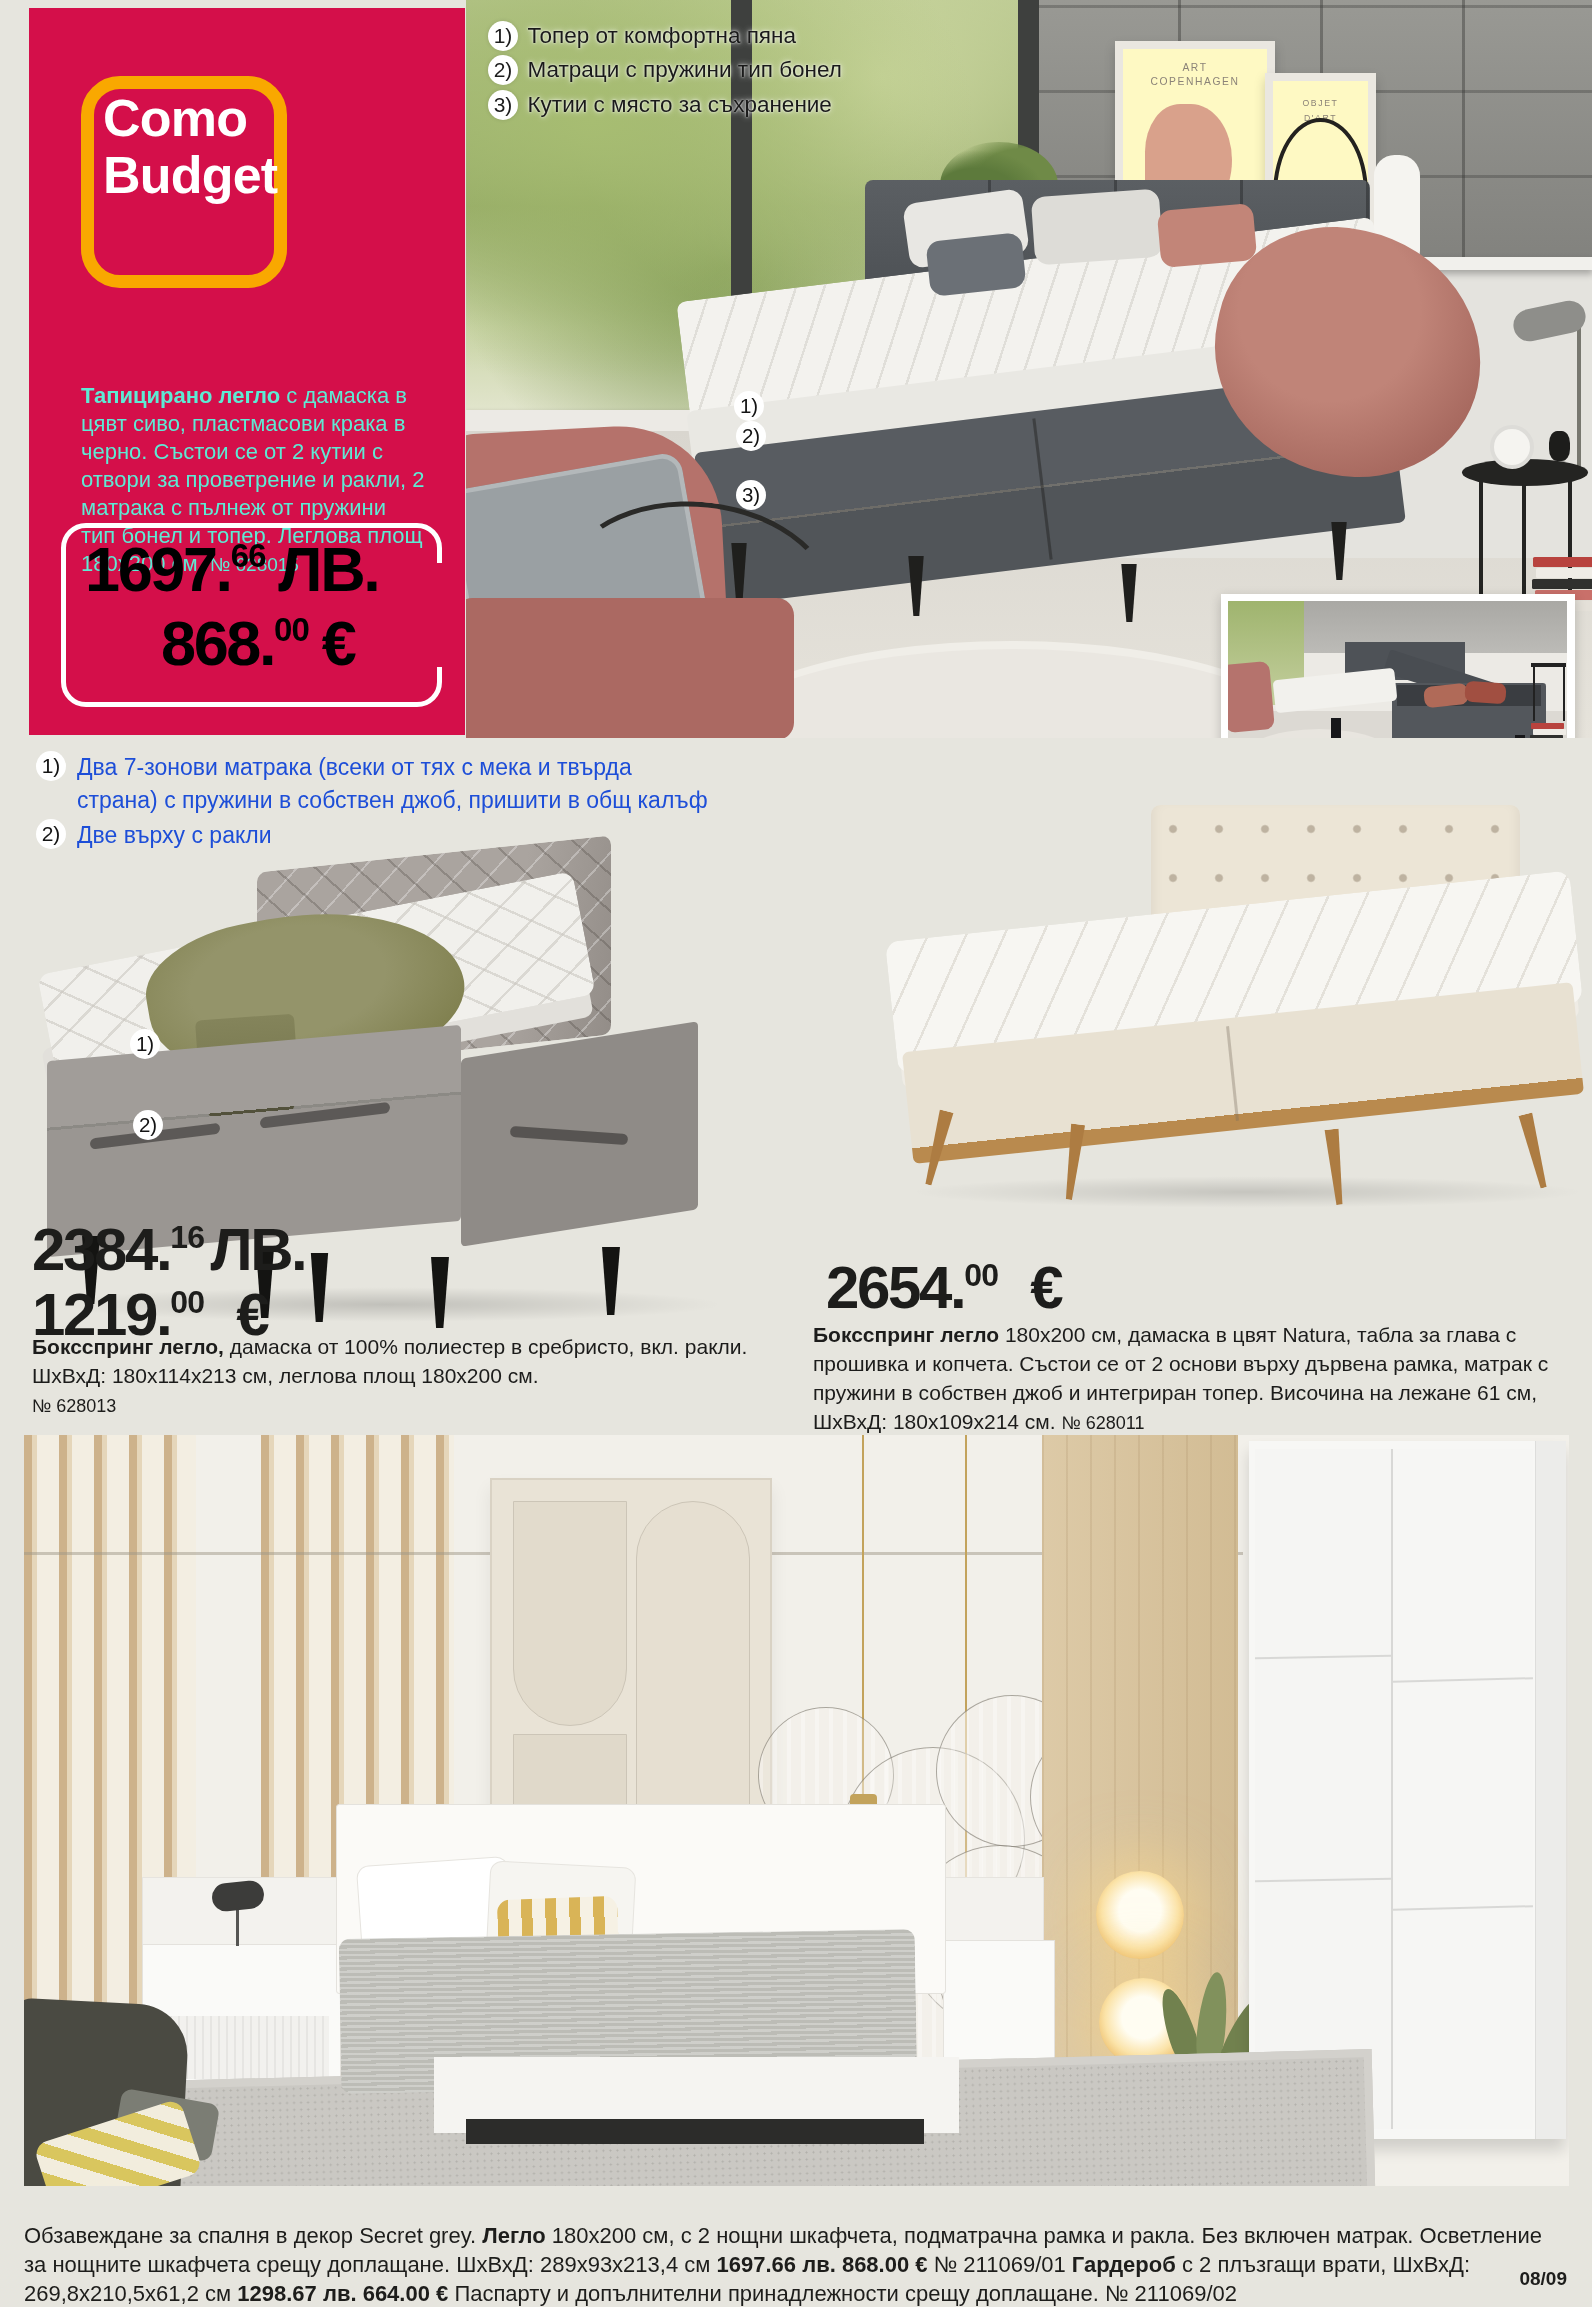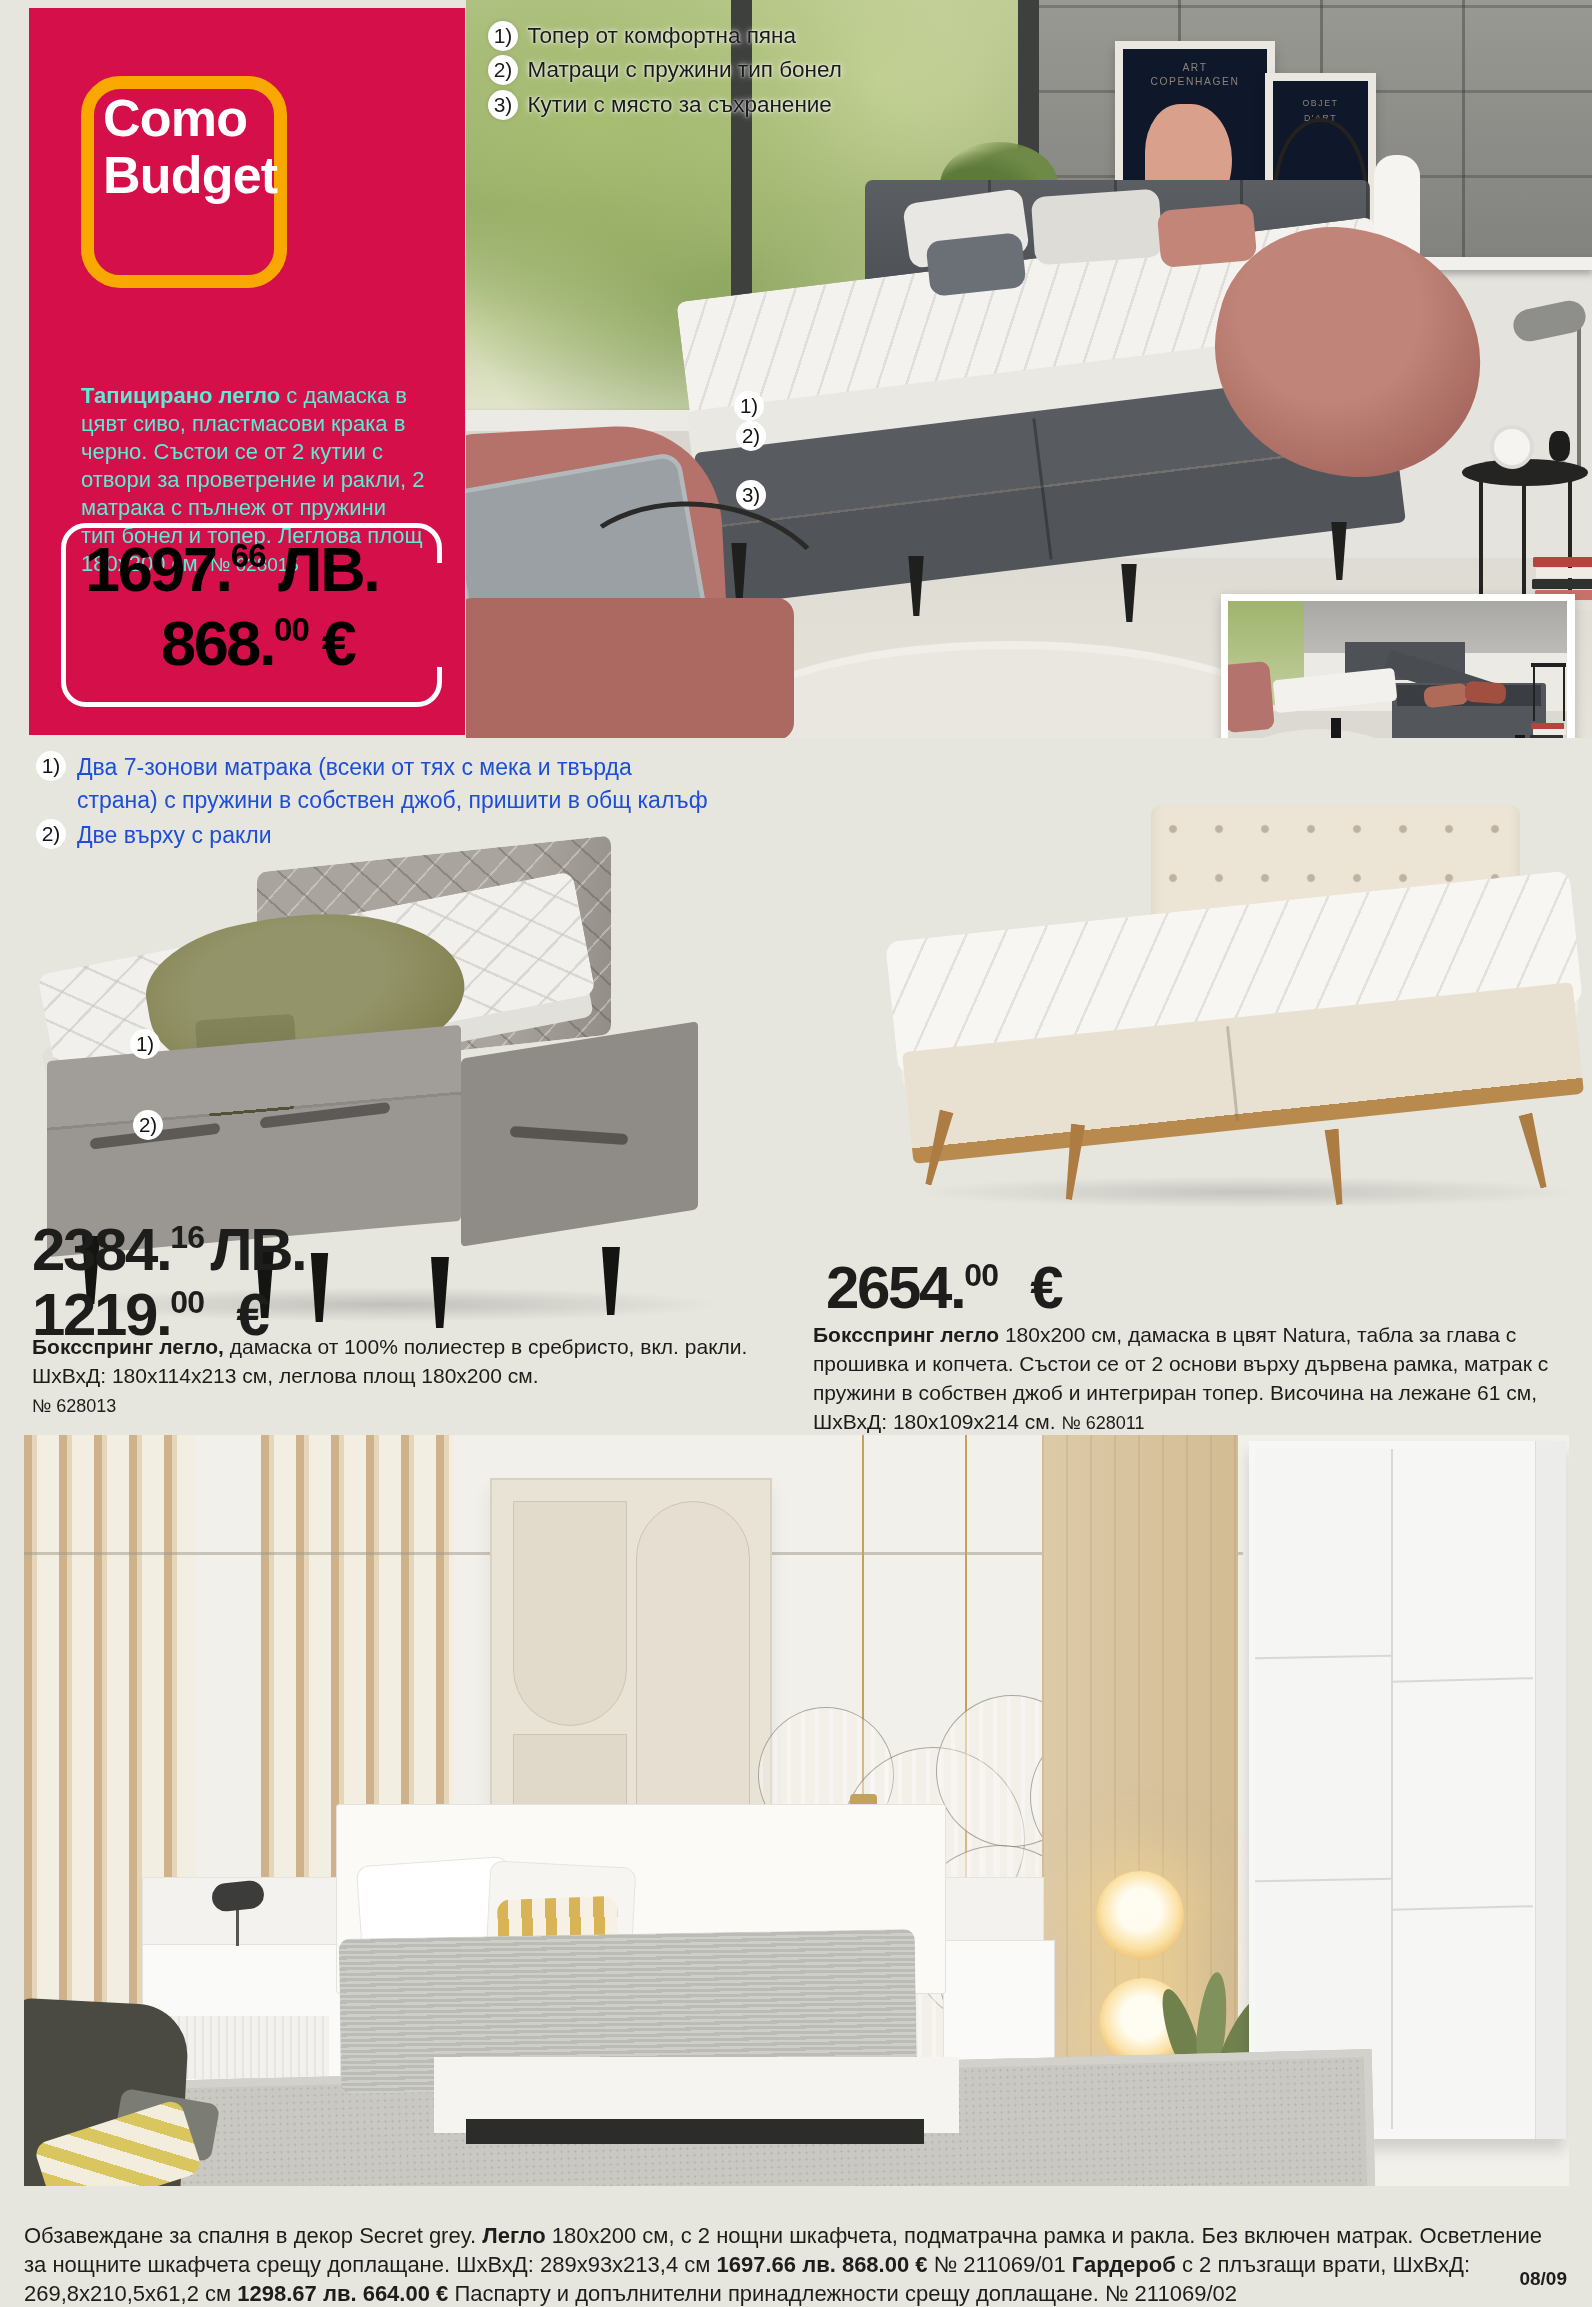--- a/index.html
+++ b/index.html
@@ -31,21 +31,21 @@
                linear-gradient(180deg,#b5c48d 0%,#8ba05e 48%,#ccd6aa 76%,#e6e8d4 100%)}
   .tp-mullion{background:#3e403e}
   .tp-sill{left:0;top:410px;width:576px;height:20.5px;background:#eceae5;box-shadow:0 2.4px 4.7px rgba(0,0,0,.25)}
   .tp-wall-upper{left:573px;top:0;width:554px;height:260px;
     background:repeating-linear-gradient(90deg,rgba(50,50,48,0) 0 139px,rgba(50,50,48,.4) 139px 142px),
                repeating-linear-gradient(0deg,rgba(50,50,48,0) 0 82px,rgba(60,60,58,.35) 82px 85px),
                linear-gradient(180deg,#999994,#82827e)}
   .tp-ledge{left:573px;top:257px;width:554px;height:12.6px;background:#f1f0ec;box-shadow:0 4px 7px rgba(0,0,0,.28)}
   .tp-wall-lower{left:573px;top:270px;width:554px;height:288px;background:#e4e3de}
   .tp-floor{left:0;top:431px;width:1127px;height:307px;background:linear-gradient(180deg,#d9d6cf,#e6e3db)}
-  .tp-frame{background:#0f172a;border:8px solid #eae7e0;box-shadow:0 4.7px 11px rgba(0,0,0,.18)}
+  .tp-frame{background:#fef9c3;border:8px solid #eae7e0;box-shadow:0 4.7px 11px rgba(0,0,0,.18)}
   .poster-art{left:649px;top:41px;width:144px;height:219px}
   .poster-art .blob{position:absolute;left:22px;top:55px;width:87px;height:118px;background:#d9a18b;border-radius:46% 54% 60% 40%}
   .poster-txt{position:absolute;left:0;right:0;text-align:center;color:#8b8378;font-size:10.3px;letter-spacing:1.6px}
   .poster-obj{left:799px;top:73px;width:95px;height:188px}
   .poster-obj .poster-txt{font-size:8.7px}
   .tp-plantpot{left:510px;top:204px;width:51px;height:58px;background:#c98d72;border-radius:6.3px}
   .tp-plant{left:474px;top:142px;width:118px;height:87px;
     background:radial-gradient(ellipse at 30% 60%,#5d7a3c 0 35%,rgba(0,0,0,0) 60%),
                radial-gradient(ellipse at 70% 40%,#6f8a47 0 38%,rgba(0,0,0,0) 62%),
                radial-gradient(ellipse at 55% 75%,#4f6c33 0 30%,rgba(0,0,0,0) 55%);border-radius:50%}

